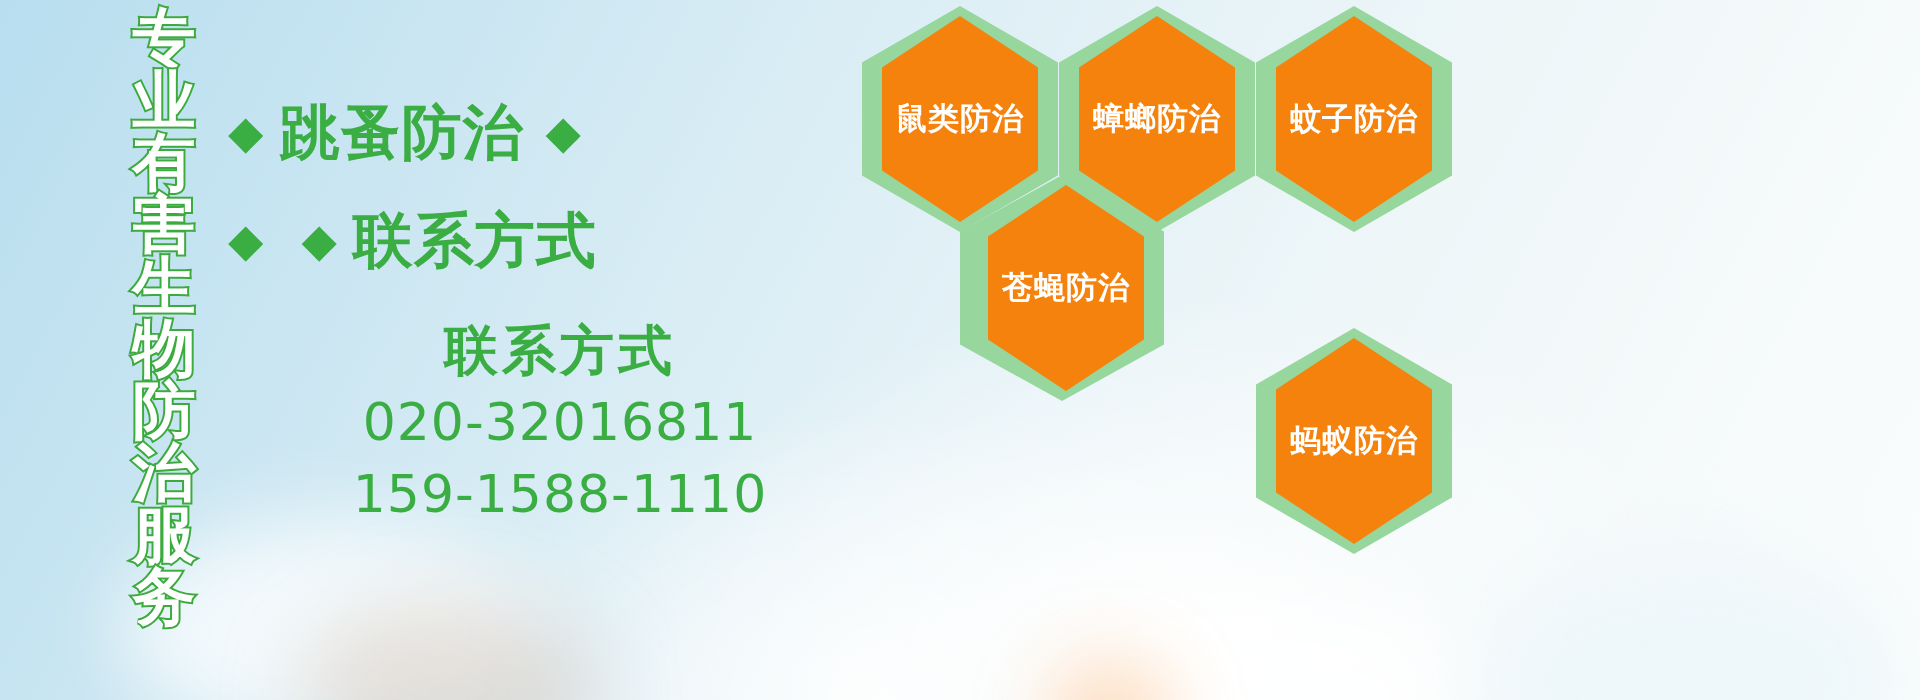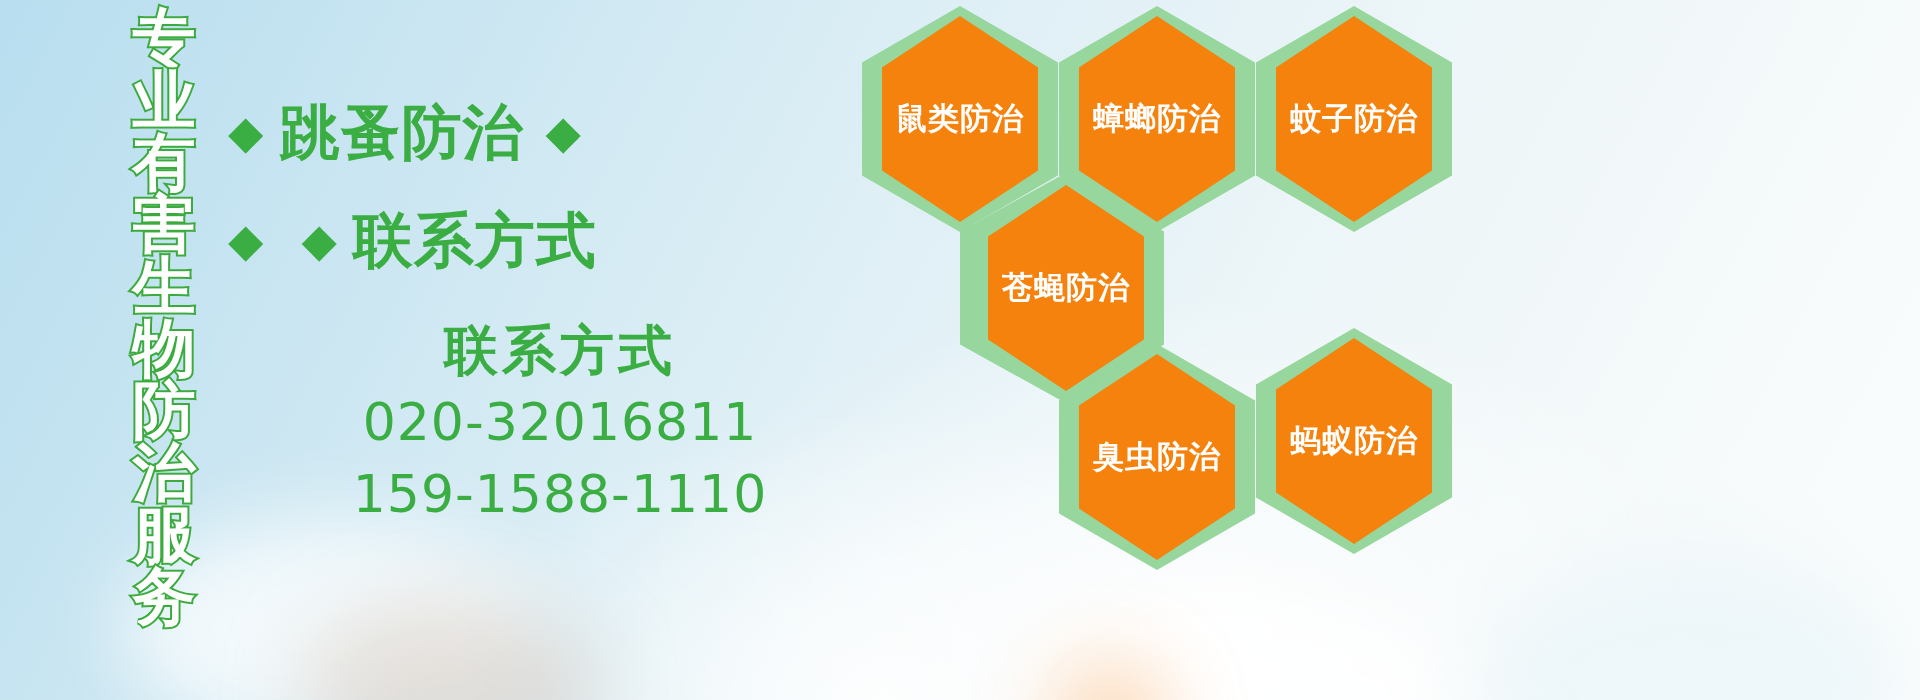--- a/index.html
+++ b/index.html
@@ -222,25 +222,20 @@
     </div>
 
     <div class="hex-cell" style="left:98px;  top:169px;padding-left:8px;">
       <div class="hex-inner">
         <span class="hex-label">苍蝇防治</span>
       </div>
     </div>
 
 
 
-    <div class="hex-cell" style="left:197px; top:338px;">
-      <div class="hex-inner">
-        <span class="hex-label">臭虫防治</span>
-      </div>
-    </div>
 
     <div class="hex-cell" style="left:394px; top:322px;">
       <div class="hex-inner">
         <span class="hex-label">蚂蚁防治</span>
       </div>
     </div>
 
   </div>
 
 </div>

